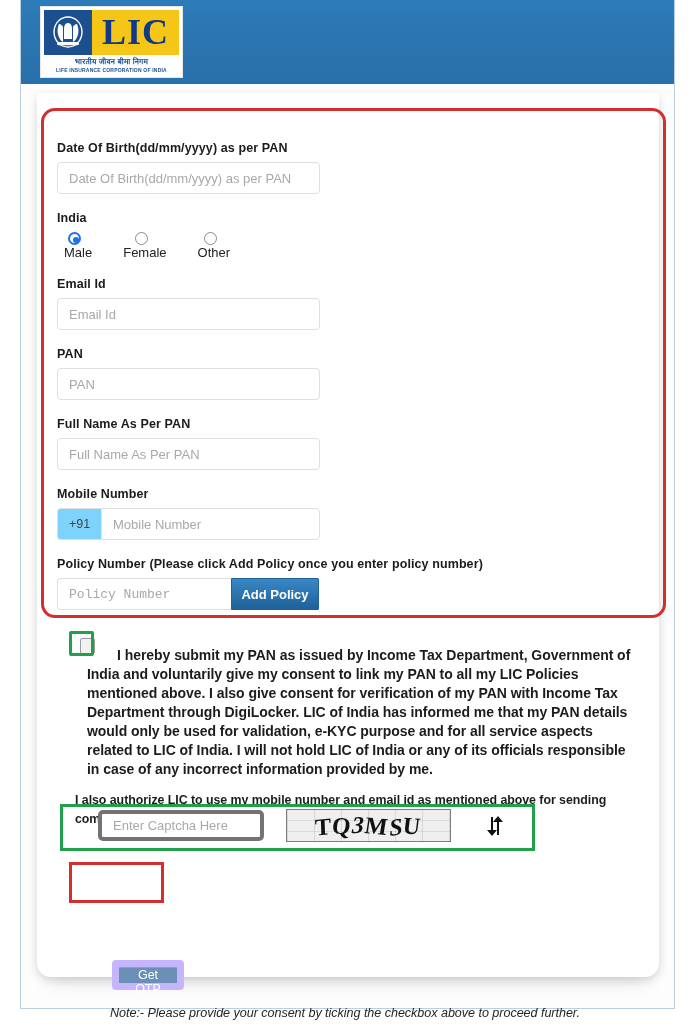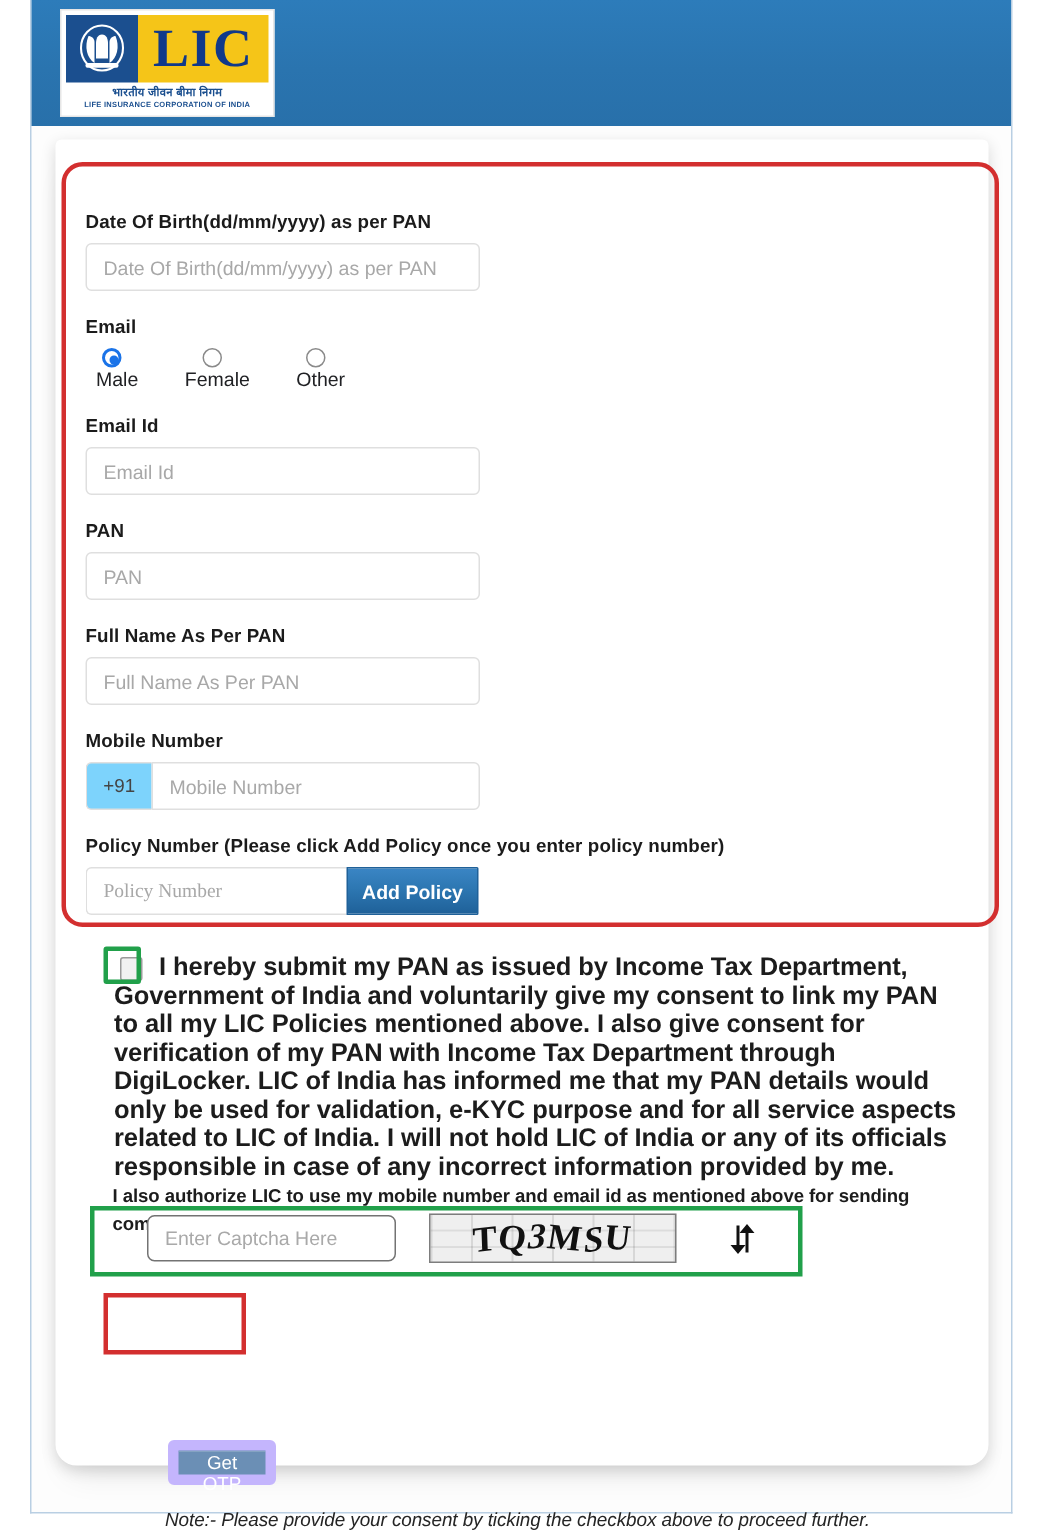--- a/index.html
+++ b/index.html
@@ -171,21 +171,21 @@
   }
   .mobile-input::placeholder { color: #a8a8a8; }
 
   
   .policy-row { display: flex; align-items: stretch; }
   .policy-input {
     width: 174px; height: 32px;
     border: 1px solid #dfdfdf; border-right: none;
     border-radius: 4px 0 0 4px;
     font-size: 13px; padding: 0 11px;
-    font-family: Liberation Serif, serif;
+    font-family: Liberation Mono, monospace;
     outline: none; background:#fff;
   }
   .policy-input::placeholder { color: #a8a8a8; }
   .add-policy-btn {
     width: 88px; height: 32px;
     background: linear-gradient(180deg, #3a85c4 0%, #2d77b2 45%, #1f6199 100%);
     border: 1px solid #1f6199;
     color: #ffffff;
     font-size: 13px; font-weight: 700;
     font-family: "Liberation Sans", sans-serif;
@@ -202,26 +202,26 @@
   .consent-checkbox {
     position: absolute;
     left: 5px; top: 4px;
     width: 15px; height: 16px;
     border: 1px solid #9a9a9a;
     background: #f1f1f1;
     border-radius: 2px;
     cursor: pointer;
   }
   .consent-text {
-    font-size: 17px;
+    font-size: 14px;
     font-weight: 700;
     line-height: 19px;
     color: #1c1c1c;
     text-indent: 30px;
-    margin: 1px;
+    margin: 12px;
     letter-spacing: -.05px;
   }
   .consent-text2 {
     font-size: 12.4px;
     font-weight: 700;
     line-height: 19px;
     color: #1c1c1c;
     margin: 0;
     letter-spacing: -.05px;
   }
@@ -229,21 +229,21 @@
   
   .captcha-row {
     position: absolute;
     left: 46px; top: 710px;
     width: 452px; height: 45px;
     display: flex; align-items: center;
   }
   .captcha-input {
     margin-left: 15px;
     width: 166px; height: 31px;
-    border: 1px solid #737373;
+    border: 4px solid #737373;
     border-radius: 5px;
     font-size: 13px; padding: 0 11px;
     font-family: "Liberation Sans", sans-serif;
     outline: none; background: #fff;
   }
   .captcha-input::placeholder { color: #a9a9a9; }
   .captcha-img {
     margin-left: 22px;
     width: 165px; height: 33px;
     background:
@@ -357,21 +357,21 @@
   <div class="card">
 
     <div class="form-body">
 
       <div class="field-group">
         <div class="field-label">Date Of Birth(dd/mm/yyyy) as per PAN</div>
         <input class="txt-input" type="text" placeholder="Date Of Birth(dd/mm/yyyy) as per PAN" style="">
       </div>
 
       <div class="field-group">
-        <div class="field-label">Email</div>
+        <div class="field-label">India</div>
         <div class="radio-row">
           <div class="radio-item">
             <span class="radio-dot on"></span>
             <span class="radio-label">Male</span>
           </div>
           <div class="radio-item">
             <span class="radio-dot"></span>
             <span class="radio-label">Female</span>
           </div>
           <div class="radio-item">

